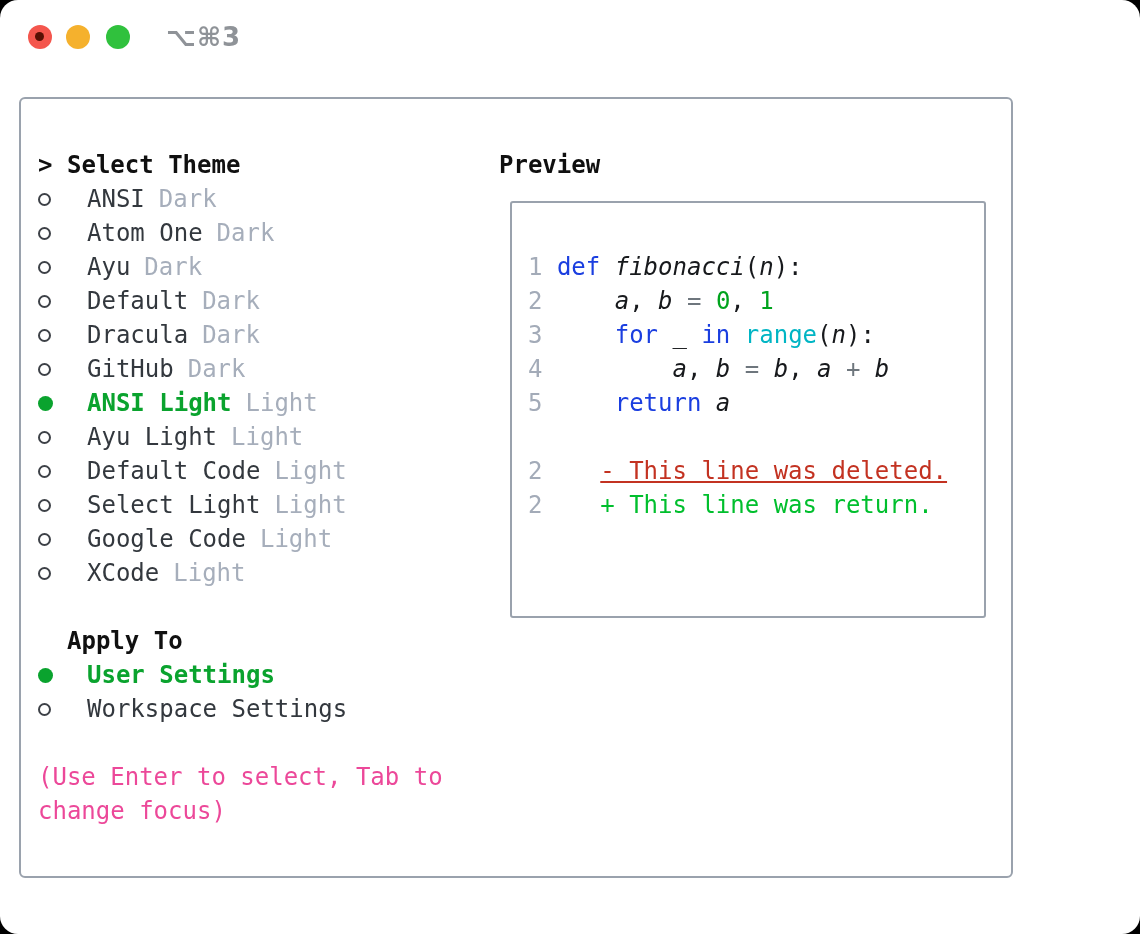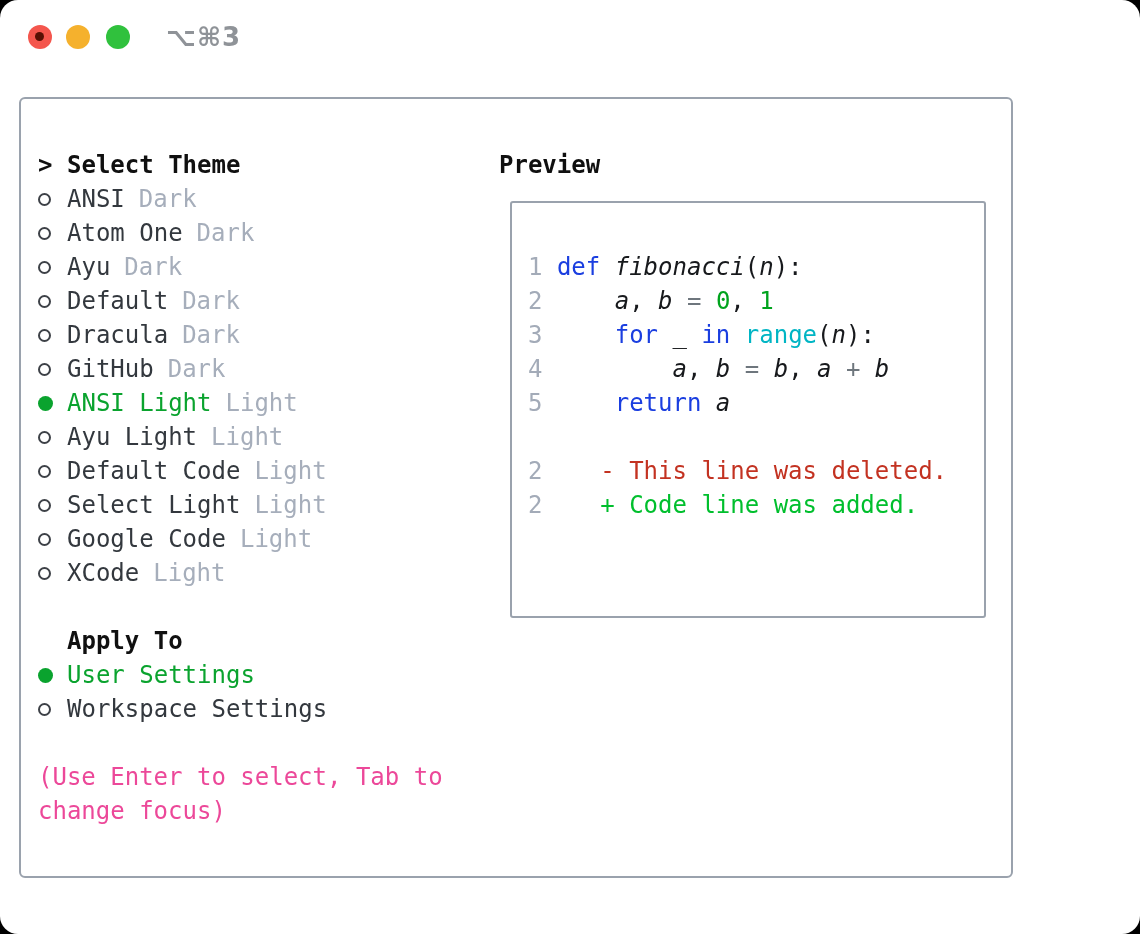--- a/index.html
+++ b/index.html
@@ -22,43 +22,43 @@
   .main-box{position:absolute;left:19px;top:97px;width:994px;height:781px;
             border:2px solid #9aa2ad;border-radius:6px;box-sizing:border-box;}
 
   .left-col{position:absolute;left:17px;top:49px;font-size:24px;}
   .row{display:flex;height:34px;align-items:center;white-space:pre;}
   .marker{width:29px;display:inline-flex;align-items:center;flex:none;}
   .prompt{color:#101010;font-weight:bold;}
   .hdr-label{color:#101010;font-weight:bold;}
   .circle{width:13px;height:13px;border:2px solid #3d4147;border-radius:50%;box-sizing:border-box;}
   .circle.sel{width:15px;height:15px;background:#0aa32e;border:none;}
-  .name{color:#33383e;}
-  .name.sel{color:#0aa32e;}
+  .name{color:#33383e;margin-left:20px;}
+  .name.sel{color:#0aa32e;font-weight:bold;}
   .variant{color:#a6aebb;margin-left:14px;}
   .spacer{height:34px;}
   .hint{color:#ec4899;height:34px;line-height:34px;white-space:pre;}
 
   
   .preview-label{position:absolute;left:478px;top:49px;height:34px;line-height:34px;
                  font-size:24px;font-weight:bold;color:#101010;}
   .preview-box{position:absolute;left:489px;top:102px;width:476px;height:417px;
                border:2px solid #9aa2ad;border-radius:3px;box-sizing:border-box;}
   .code{position:absolute;left:16px;top:47px;font-size:24px;}
   .code-line{height:34px;line-height:34px;white-space:pre;}
   .tk-ln{color:#a3abb8;}
   .tk-kw{color:#1a3ee0;}
   .tk-bi{color:#00b5c4;}
   .tk-nu{color:#00a31d;}
   .tk-op{color:#6e767d;}
   .tk-pl{color:#17191c;}
   .tk-fn{color:#17191c;font-style:italic;}
   .tk-va{color:#17191c;font-style:italic;}
   .tk-ctx{color:#8e959e;}
-  .tk-del{color:#c33221;}
+  .tk-del{color:#c33221;text-decoration:underline;}
   .tk-add{color:#00bf2d;}
 </style>
 </head>
 <body>
 
 <div class="screen">
   <div class="window">
 
     <div class="traffic t-close"></div>
     <div class="traffic t-min"></div>
@@ -112,19 +112,19 @@
 
       <div class="preview-box">
         <div class="code" id="code">
             <div class="code-line"><span class="tk-ln">1 </span><span class="tk-kw">def</span><span class="tk-pl"> </span><span class="tk-fn">fibonacci</span><span class="tk-pl">(</span><span class="tk-va">n</span><span class="tk-pl">):</span></div>
             <div class="code-line"><span class="tk-ln">2 </span><span class="tk-pl">    </span><span class="tk-va">a</span><span class="tk-pl">, </span><span class="tk-va">b</span><span class="tk-pl"> </span><span class="tk-op">=</span><span class="tk-pl"> </span><span class="tk-nu">0</span><span class="tk-pl">, </span><span class="tk-nu">1</span></div>
             <div class="code-line"><span class="tk-ln">3 </span><span class="tk-pl">    </span><span class="tk-kw">for</span><span class="tk-pl"> </span><span class="tk-va">_</span><span class="tk-pl"> </span><span class="tk-kw">in</span><span class="tk-pl"> </span><span class="tk-bi">range</span><span class="tk-pl">(</span><span class="tk-va">n</span><span class="tk-pl">):</span></div>
             <div class="code-line"><span class="tk-ln">4 </span><span class="tk-pl">        </span><span class="tk-va">a</span><span class="tk-pl">, </span><span class="tk-va">b</span><span class="tk-pl"> </span><span class="tk-op">=</span><span class="tk-pl"> </span><span class="tk-va">b</span><span class="tk-pl">, </span><span class="tk-va">a</span><span class="tk-pl"> </span><span class="tk-op">+</span><span class="tk-pl"> </span><span class="tk-va">b</span></div>
             <div class="code-line"><span class="tk-ln">5 </span><span class="tk-pl">    </span><span class="tk-kw">return</span><span class="tk-pl"> </span><span class="tk-va">a</span></div>
             <div class="code-line"></div>
             <div class="code-line"><span class="tk-ln">2 </span><span class="tk-pl">   </span><span class="tk-del">- This line was deleted.</span></div>
-            <div class="code-line"><span class="tk-ln">2 </span><span class="tk-pl">   </span><span class="tk-add">+ Code line was added.</span></div>
+            <div class="code-line"><span class="tk-ln">2 </span><span class="tk-pl">   </span><span class="tk-add">+ This line was return.</span></div>
           </div>
       </div>
 
     </div>
   </div>
 </div>
 
 </body></html>

